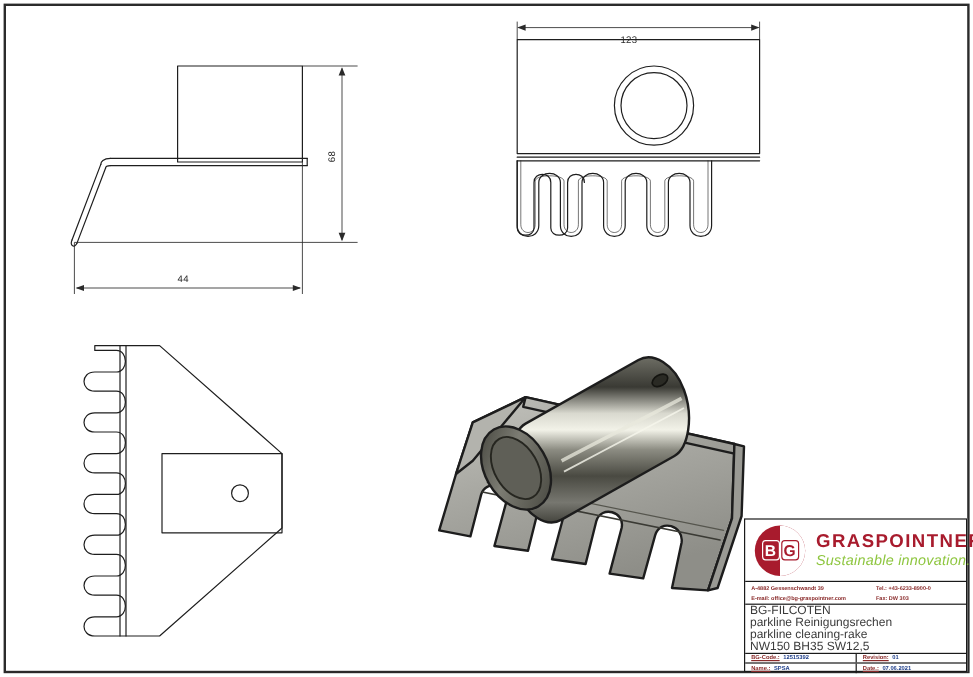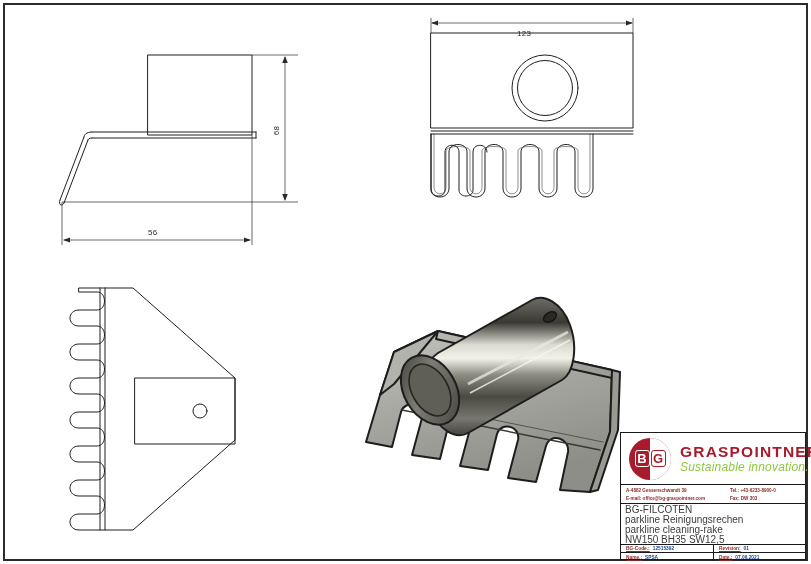--- a/index.html
+++ b/index.html
@@ -206,21 +206,21 @@
 
       <g fill="#2a2a2a">
         <polygon points="225,16 222.2,23 227.8,23"></polygon>
         <polygon points="225,161 222.2,154 227.8,154"></polygon>
         <polygon points="3,200 10,197.4 10,202.6"></polygon>
         <polygon points="191,200 184,197.4 184,202.6"></polygon>
       </g>
     </svg>
   </div>
   <div class="dim-text" id="dim-68" style="left:272px; top:126px;">68</div>
-  <div class="dim-text" id="dim-89" style="left:148px; top:228px;">56</div>
+  <div class="dim-text" id="dim-89" style="left:148px; top:228px;">44</div>
 
   <div class="view" style="left:425px; top:30px;">
     <svg width="215" height="175" viewBox="0 0 215 175">
       <g fill="none" stroke="#1e1e1e" stroke-width="1" stroke-linejoin="round" stroke-linecap="round">
 
         <path d="M 6 3 L 208 3 L 208 98 L 6 98 Z"></path>
 
         <path d="M 6 101 L 208 101"></path>
         <path d="M 6 104 L 208 104"></path>
 

